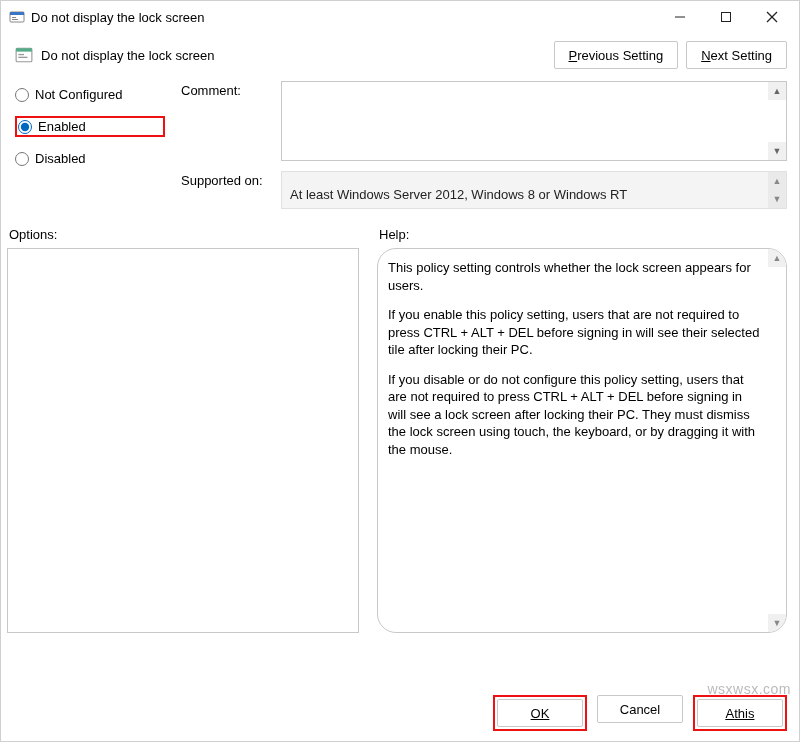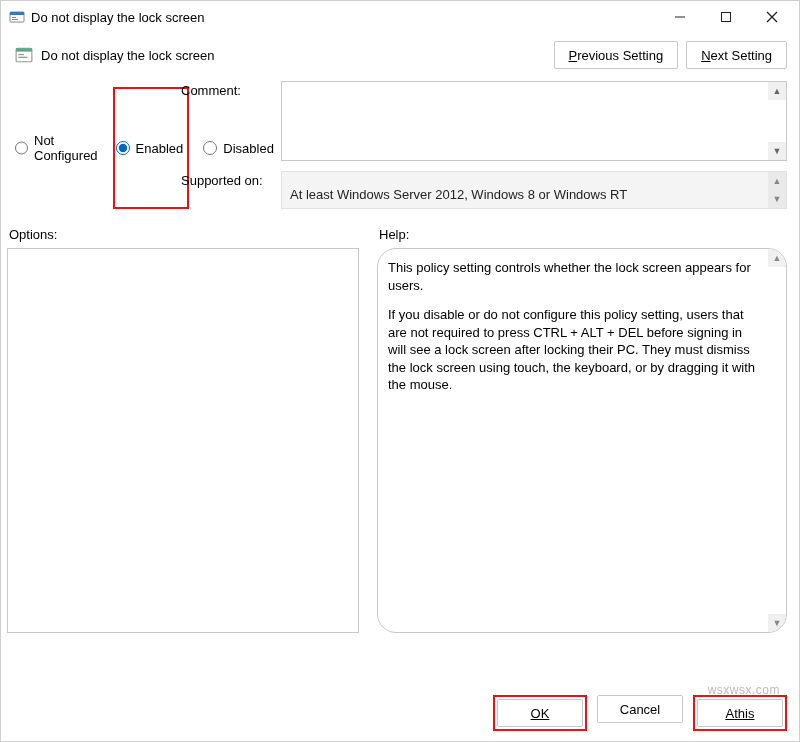--- a/index.html
+++ b/index.html
@@ -19,21 +19,21 @@
   
   .header-row { display: flex; align-items: center; padding: 8px 12px 8px 14px; gap: 8px; }
   .header-row .policy-icon { width: 18px; height: 18px; flex: 0 0 auto; }
   .header-row .policy-title { flex: 0 0 auto; }
   .header-row .flex-spacer { flex: 1 1 auto; }
   .btn { background: #fff; border: 1px solid #c8c8c8; border-radius: 2px; height: 28px; padding: 0 14px; display: inline-flex; align-items: center; justify-content: center; cursor: default; }
   .btn .ul { text-decoration: underline; }
 
   
   .config-row { display: flex; padding: 4px 12px 4px 14px; gap: 16px; }
-  .radios { width: 150px; flex: 0 0 150px; display: flex; gap: 14px; padding-top: 6px; }
+  .radios { width: 150px; flex: 0 0 150px; display: flex; flex-direction: column; gap: 14px; padding-top: 6px; }
   .radio-item { display: flex; align-items: center; gap: 6px; }
   .radio-item input[type=radio] { width: 14px; height: 14px; accent-color: #0067c0; margin: 0; }
   .radio-item label { cursor: default; }
   .radio-highlight { border: 2px solid #e11; padding: 1px 4px 1px 1px; display: inline-flex; align-items: center; gap: 6px; }
 
   .fields { flex: 1 1 auto; display: grid; grid-template-columns: 90px 1fr; gap: 10px 10px; align-items: start; }
   .fields .lbl { padding-top: 2px; }
   .comment-box { height: 80px; border: 1px solid #c8c8c8; background: #fff; position: relative; }
   .comment-box .sb-up, .comment-box .sb-down { position: absolute; right: 0; width: 18px; height: 18px; background: #f0f0f0; display: flex; align-items: center; justify-content: center; color: #666; font-size: 9px; }
   .comment-box .sb-up { top: 0; }
@@ -56,21 +56,21 @@
   .panel .sb-up, .panel .sb-down { position: absolute; right: 0; width: 18px; height: 18px; background: #f0f0f0; display: flex; align-items: center; justify-content: center; color: #888; font-size: 9px; }
   .panel .sb-up { top: 0; }
   .panel .sb-down { bottom: 0; }
 
   
   .footer { position: absolute; bottom: 10px; right: 12px; display: flex; gap: 10px; }
   .footer .btn { width: 86px; justify-content: center; }
   .red-box { border: 2px solid #e11; padding: 2px; display: inline-flex; text-decoration: underline; }
 
   
-  .wm { position: absolute; right: 19px; bottom: 44px; font-size: 12px; color: #bbb; letter-spacing: 0.5px; }
+  .wm { position: absolute; right: 8px; bottom: 44px; font-size: 14px; color: #bbb; letter-spacing: 0.5px; }
 </style>
 </head>
 <body>
 
 <div class="window">
 
   <div class="titlebar">
     <span class="app-icon">
       <svg viewBox="0 0 16 16">
           <rect x="1" y="3" width="14" height="10" rx="1" fill="#fff" stroke="#888"></rect>
@@ -157,20 +157,21 @@
 
   <div class="sections">
     <div class="section-col options">
       <div class="section-label">Options:</div>
       <div class="panel"></div>
     </div>
     <div class="section-col help">
       <div class="section-label">Help:</div>
       <div class="panel help-panel">
         <p>This policy setting controls whether the lock screen appears for users.</p>
+        <p>If you enable this policy setting, users that are not required to press CTRL + ALT + DEL before signing in will see their selected tile after locking their PC.</p>
         <p>If you disable or do not configure this policy setting, users that are not required to press CTRL + ALT + DEL before signing in will see a lock screen after locking their PC. They must dismiss the lock screen using touch, the keyboard, or by dragging it with the mouse.</p>
         <div class="sb-up">▲</div>
         <div class="sb-down">▼</div>
       </div>
     </div>
   </div>
 
   <div class="footer">
     <span class="red-box">
       <button class="btn">OK</button>

